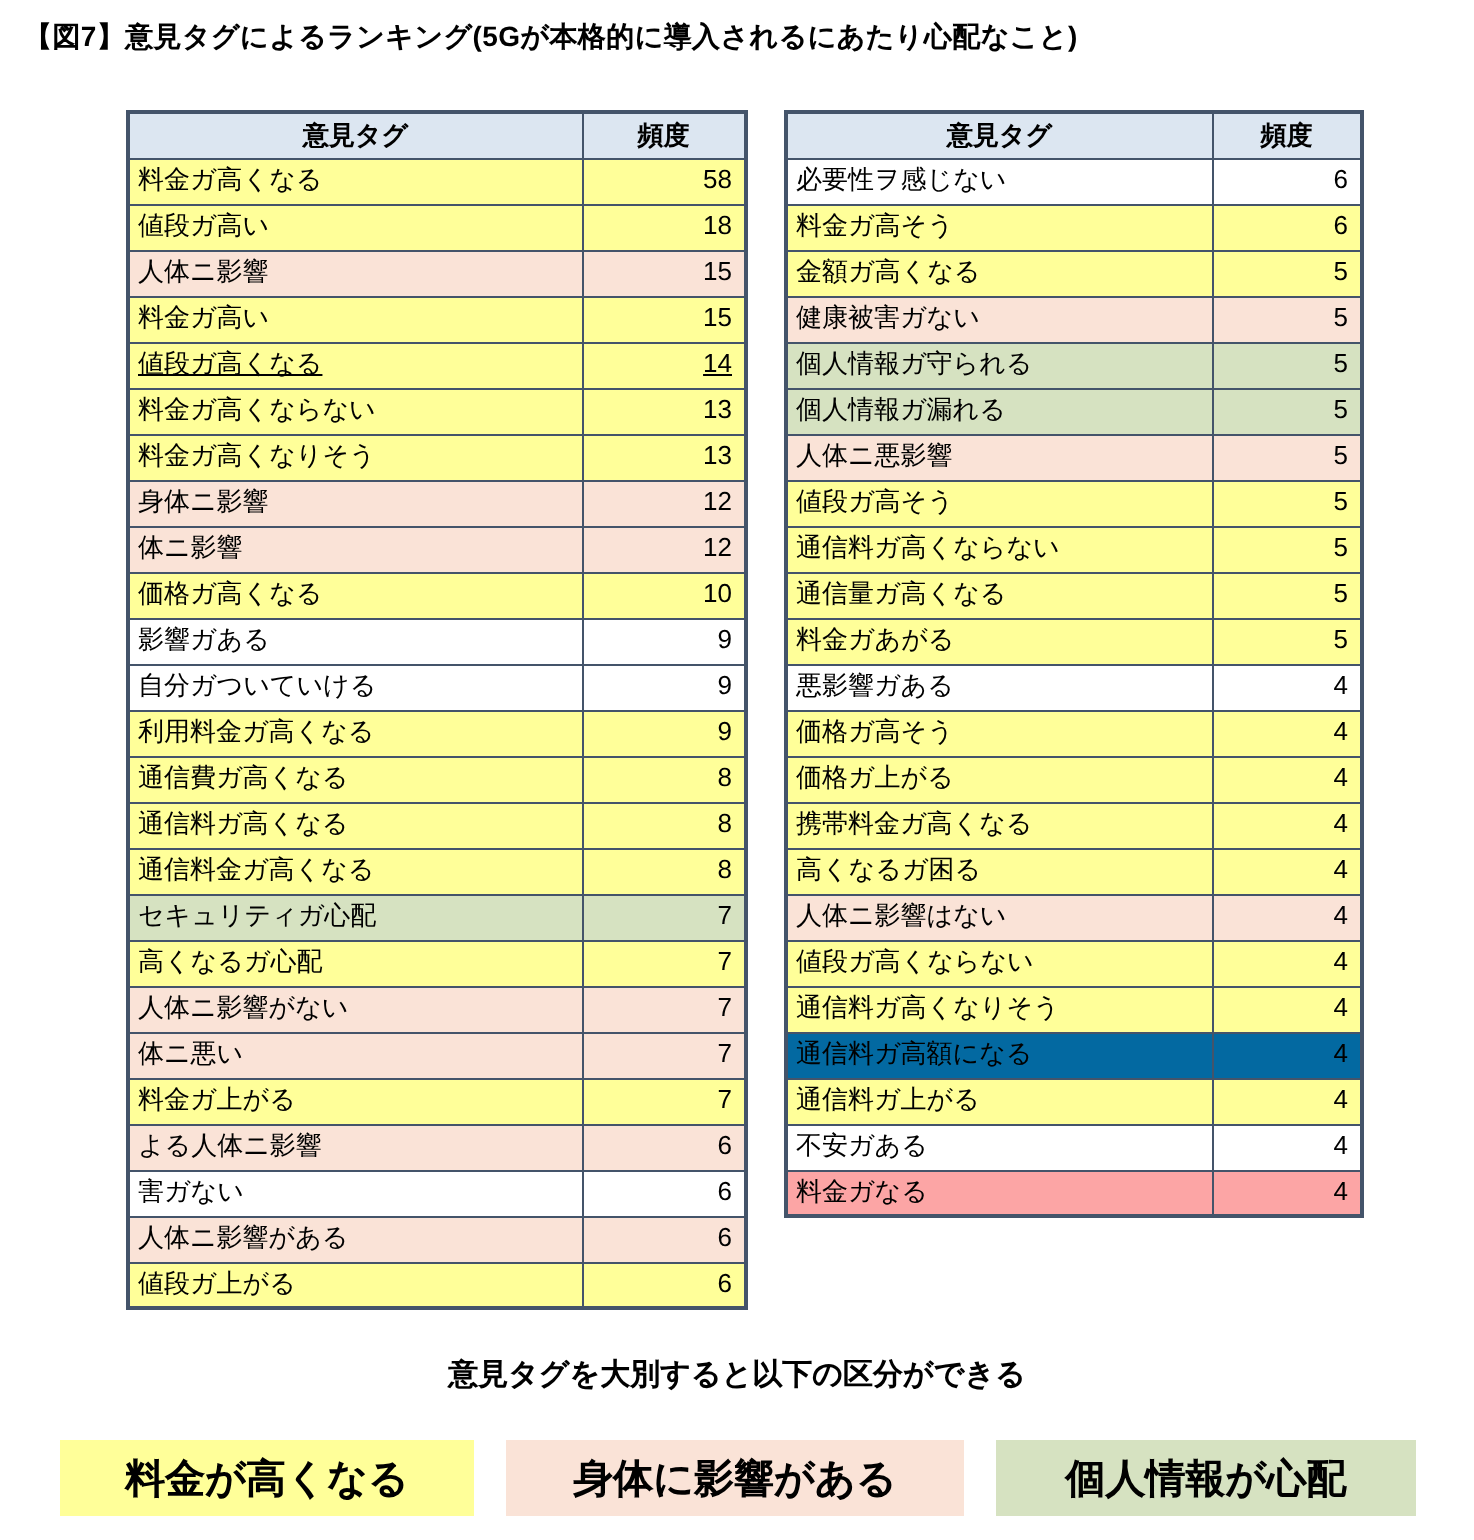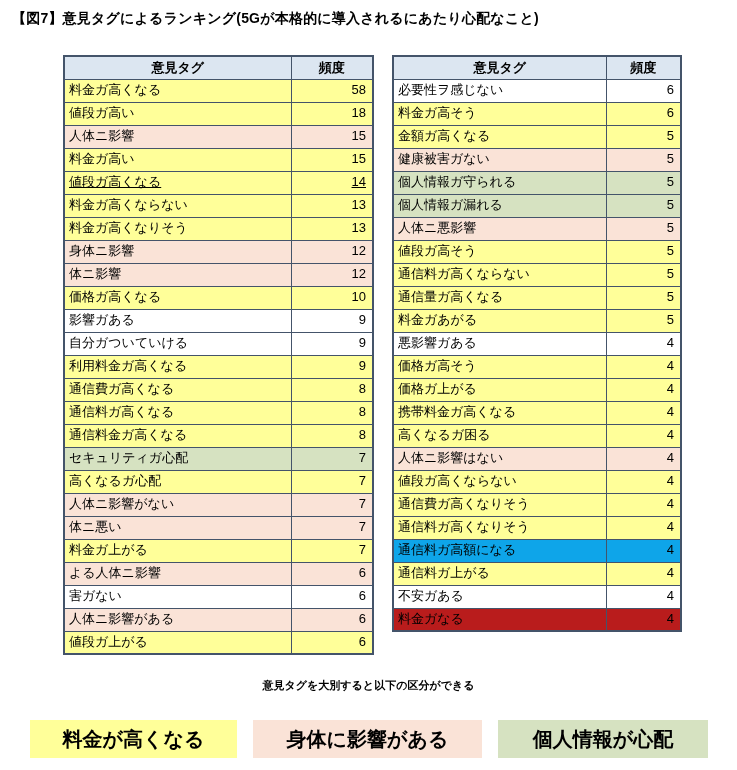--- a/index.html
+++ b/index.html
@@ -59,21 +59,21 @@
     text-align: center;
   }
   .rank-table td.tag { text-align: left; }
   .rank-table td.freq { text-align: right; padding-right: 6px; }
   .note {
     position: absolute;
     top: 678px;
     left: 0;
     width: 737px;
     text-align: center;
-    font-size: 11px;
+    font-size: 15px;
     font-weight: bold;
   }
   .cat-box {
     position: absolute;
     top: 720px;
     height: 38px;
     display: flex;
     align-items: center;
     justify-content: center;
     font-size: 20px;
@@ -285,40 +285,36 @@
           </tr>
           <tr style="background: rgb(250, 227, 215);">
             <td class="tag">人体ニ影響はない</td>
             <td class="freq">4</td>
           </tr>
           <tr style="background: rgb(255, 255, 153);">
             <td class="tag">値段ガ高くならない</td>
             <td class="freq">4</td>
           </tr>
           <tr style="background: rgb(255, 255, 153);">
-            <td class="tag">通信費ガ高くなりそう</td>
-            <td class="freq">4</td>
-          </tr>
-          <tr style="background: rgb(255, 255, 153);">
             <td class="tag">通信料ガ高くなりそう</td>
             <td class="freq">4</td>
           </tr>
-          <tr style="background: #0ea5e9;">
+          <tr style="background: #0369a1;">
             <td class="tag">通信料ガ高額になる</td>
             <td class="freq">4</td>
           </tr>
           <tr style="background: rgb(255, 255, 153);">
             <td class="tag">通信料ガ上がる</td>
             <td class="freq">4</td>
           </tr>
           <tr style="background: rgb(255, 255, 255);">
             <td class="tag">不安ガある</td>
             <td class="freq">4</td>
           </tr>
-          <tr style="background: #b91c1c;">
+          <tr style="background: #fca5a5;">
             <td class="tag">料金ガなる</td>
             <td class="freq">4</td>
           </tr>
         </tbody>
     </table>
 
   </div>
 
   <div class="note">意見タグを大別すると以下の区分ができる</div>
 

